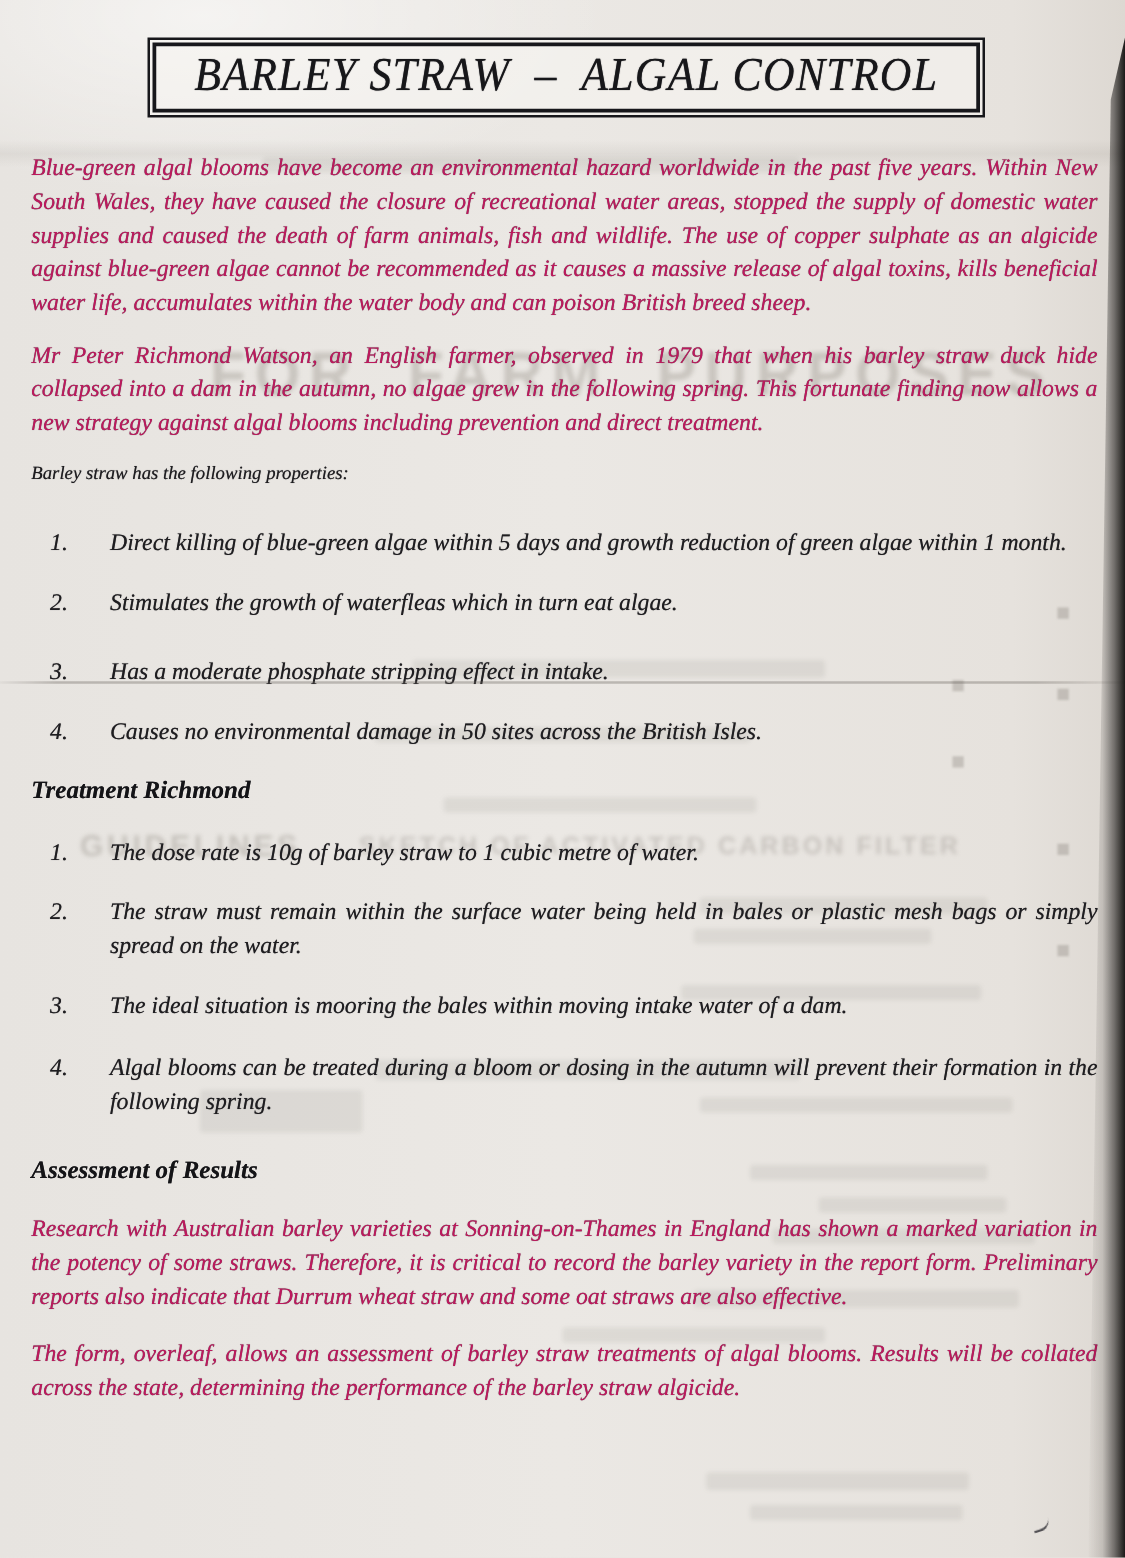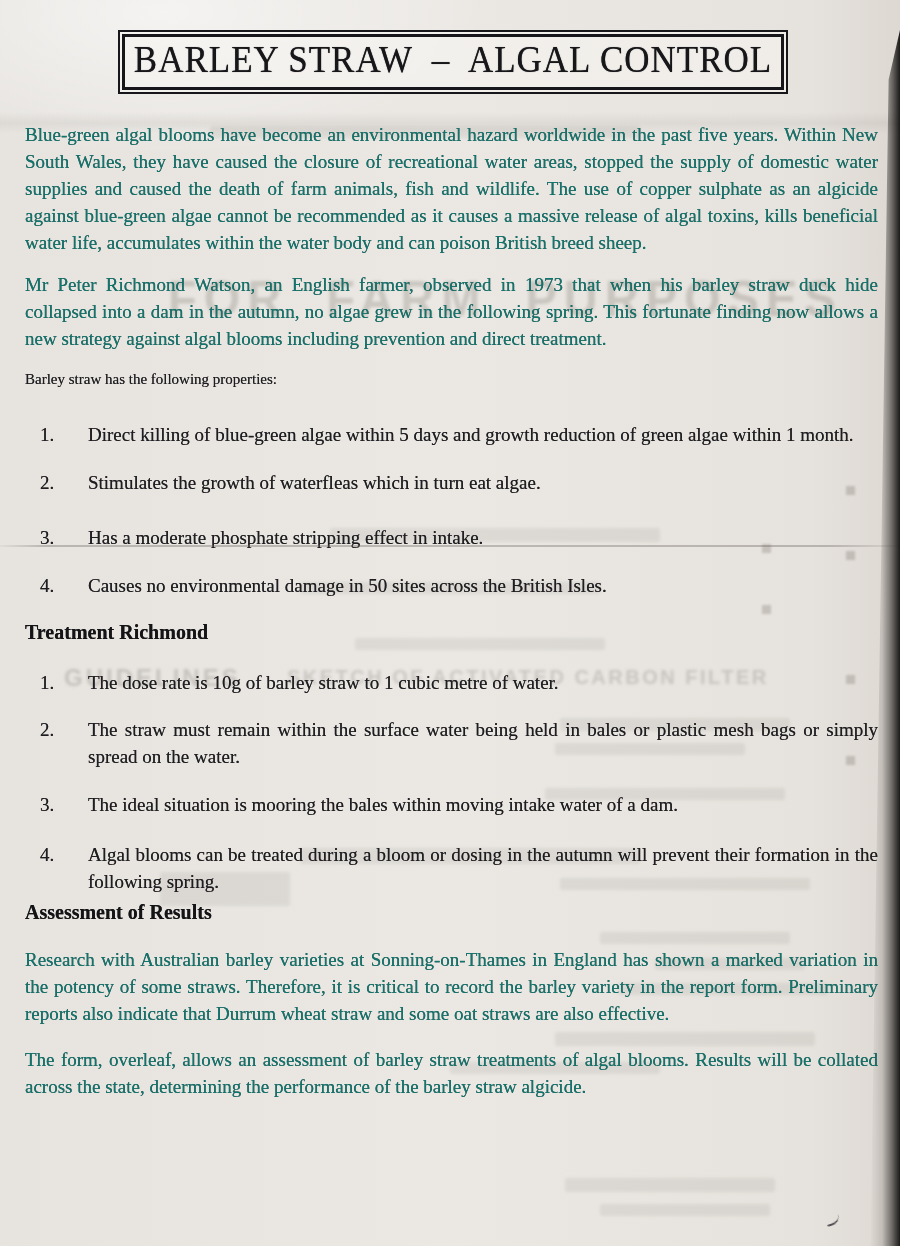--- a/index.html
+++ b/index.html
@@ -5,47 +5,47 @@
   html,body{margin:0;padding:0;}
   body{
     width:900px;height:1246px;overflow:hidden;position:relative;
     font-family:"Liberation Serif","DejaVu Serif",serif;
     background:
       radial-gradient(ellipse 500px 220px at 18% 1%, rgba(255,255,255,0.55), rgba(255,255,255,0) 65%),
       linear-gradient(to right,#e7e4e0 0%,#ebe8e4 50%,#e6e2dd 90%,#ddd8d2 100%),
       #e8e5e1;
   }
   .page{position:relative;width:900px;height:1246px;}
-  .content{position:relative;padding:0 22px 0 25px;z-index:3;}
+  .content{position:relative;padding:0 22px 0 25px;z-index:3;font-style:italic;}
 
   
   .title-box-outer{
     margin:30px 0 0 93px;width:662px;border:2px solid #17171b;padding:2px;
     background:rgba(248,246,243,0.55);
   }
   .title-box-inner{border:3px solid #17171b;text-align:center;padding:3px 0 7px 0;}
   .title-text{
     display:inline-block;font-size:35px;letter-spacing:1px;white-space:pre;
     color:#17171a;transform:scaleY(1.08);
     text-shadow:0 0 0.7px rgba(20,20,25,0.85);
   }
 
   
   .para{
-    margin:0;text-align:justify;font-size:19px;line-height:27px;color:#0f766e;
+    margin:0;text-align:justify;font-size:19px;line-height:27px;color:#be185d;
     text-shadow:0 0 0.55px rgba(25,24,28,0.75);
   }
   .mt-p1{margin-top:27px;} .mt-p2{margin-top:15px;} .mt-lead1{margin-top:14px;}
   .lead{font-size:15px;line-height:27px;color:#1e1d20;text-shadow:0 0 0.55px rgba(25,24,28,0.75);}
   .heading{
     font-size:20px;line-height:27px;font-weight:bold;color:#141417;
     text-shadow:0 0 0.5px rgba(15,15,20,0.8);
   }
   .mt-heading1{margin-top:20px;} .mt-lead2{margin-top:22px;}
-  .mt-heading2{margin-top:4px;} .mt-p3{margin-top:20px;} .mt-p4{margin-top:19px;}
+  .mt-heading2{margin-top:28px;} .mt-p3{margin-top:20px;} .mt-p4{margin-top:19px;}
 
   
   .nlist{margin:0;padding:0;}
   .mt-list1{margin-top:28px;} .mt-list2{margin-top:23px;}
   .li{display:grid;grid-template-columns:48px 1fr;padding-left:15px;}
   .li .num{font-size:19px;line-height:27px;color:#1e1d20;text-shadow:0 0 0.55px rgba(25,24,28,0.75);}
   .li .txt{text-align:justify;font-size:19px;line-height:27px;color:#1e1d20;text-shadow:0 0 0.55px rgba(25,24,28,0.75);}
   .mb21{margin-bottom:21px;} .mb28{margin-bottom:28px;} .mb20{margin-bottom:20px;} .mb23{margin-bottom:23px;}
 
   
@@ -120,21 +120,21 @@
 
   <div class="content">
 
     <div class="title-box-outer">
       <div class="title-box-inner">
         <span class="title-text">BARLEY STRAW  –  ALGAL CONTROL</span>
       </div>
     </div>
 
     <p class="para mt-p1">Blue-green algal blooms have become an environmental hazard worldwide in the past five years.  Within New South Wales, they have caused the closure of recreational water areas, stopped the supply of domestic water supplies and caused the death of farm animals, fish and wildlife.  The use of copper sulphate as an algicide against blue-green algae cannot be recommended as it causes a massive release of algal toxins, kills beneficial water life, accumulates within the water body and can poison British breed sheep.</p>
-    <p class="para mt-p2">Mr Peter Richmond Watson, an English farmer, observed in 1973 that when his barley straw duck hide collapsed into a dam in the autumn, no algae grew in the following spring.  This fortunate finding now allows a new strategy against algal blooms including prevention and direct treatment.</p>
+    <p class="para mt-p2">Mr Peter Richmond Watson, an English farmer, observed in 1979 that when his barley straw duck hide collapsed into a dam in the autumn, no algae grew in the following spring.  This fortunate finding now allows a new strategy against algal blooms including prevention and direct treatment.</p>
 
     <div class="lead mt-lead1">Barley straw has the following properties:</div>
 
     <div class="nlist mt-list1">
       <div class="li mb21">
         <span class="num">1.</span>
         <span class="txt">Direct killing of blue-green algae within 5 days and growth reduction of green algae within 1 month.</span>
       </div>
       <div class="li mb28">
         <span class="num">2.</span>

